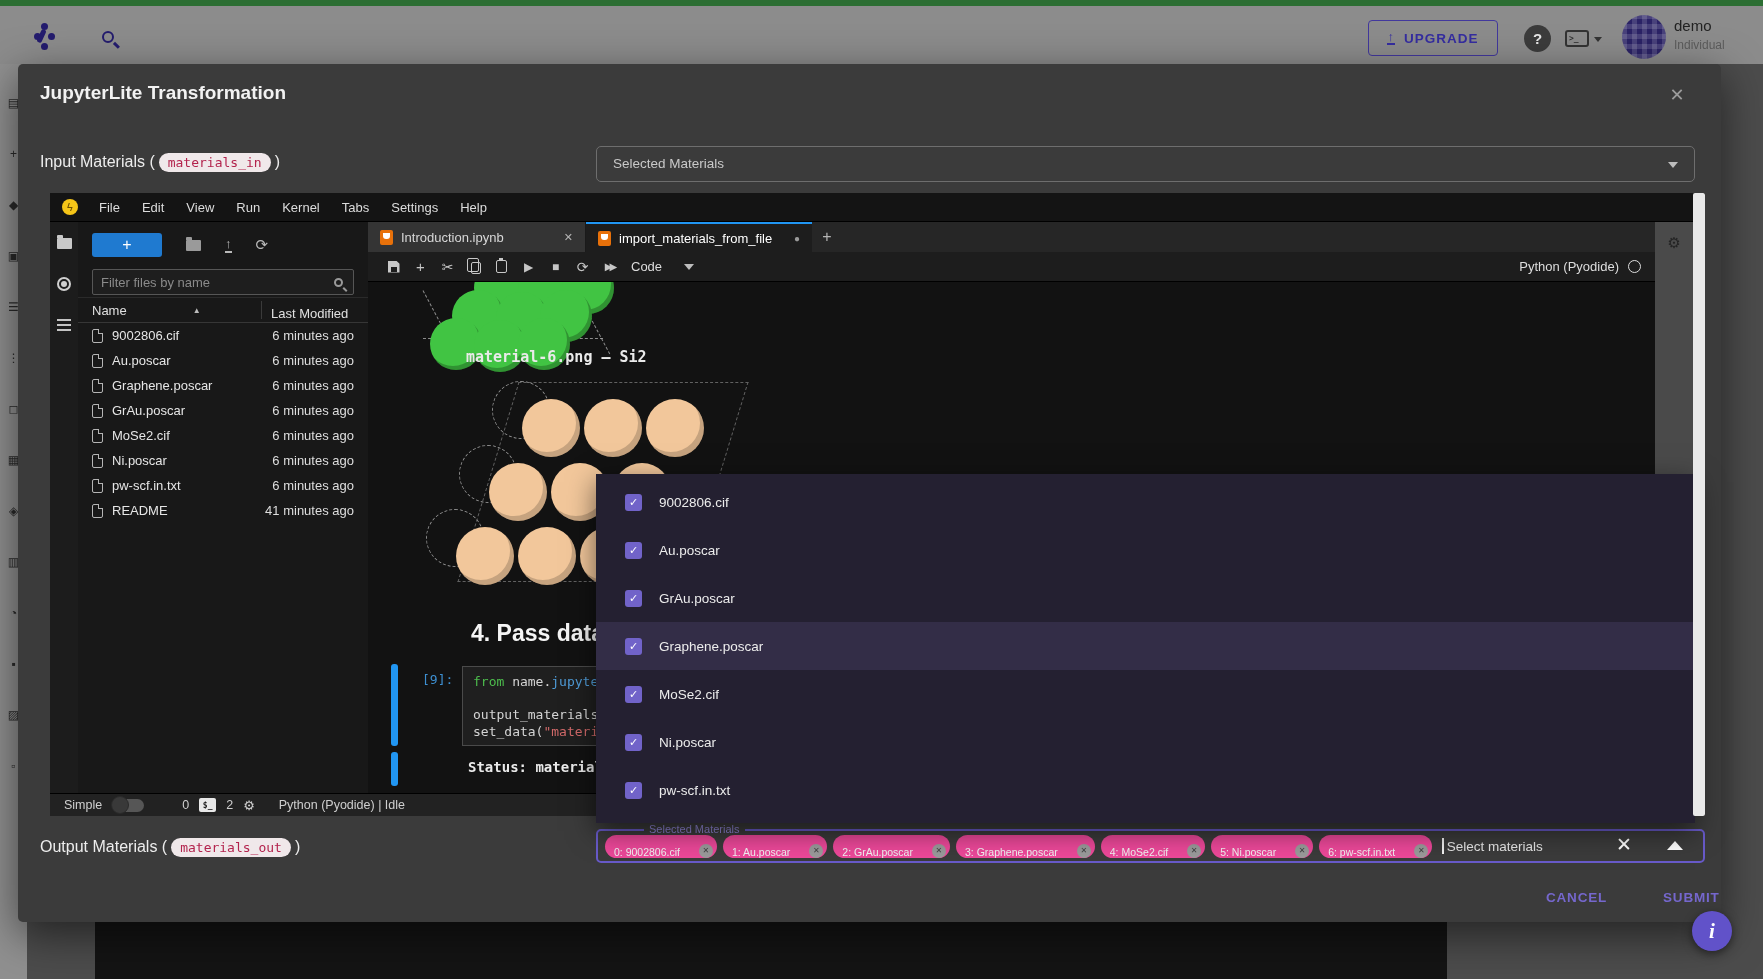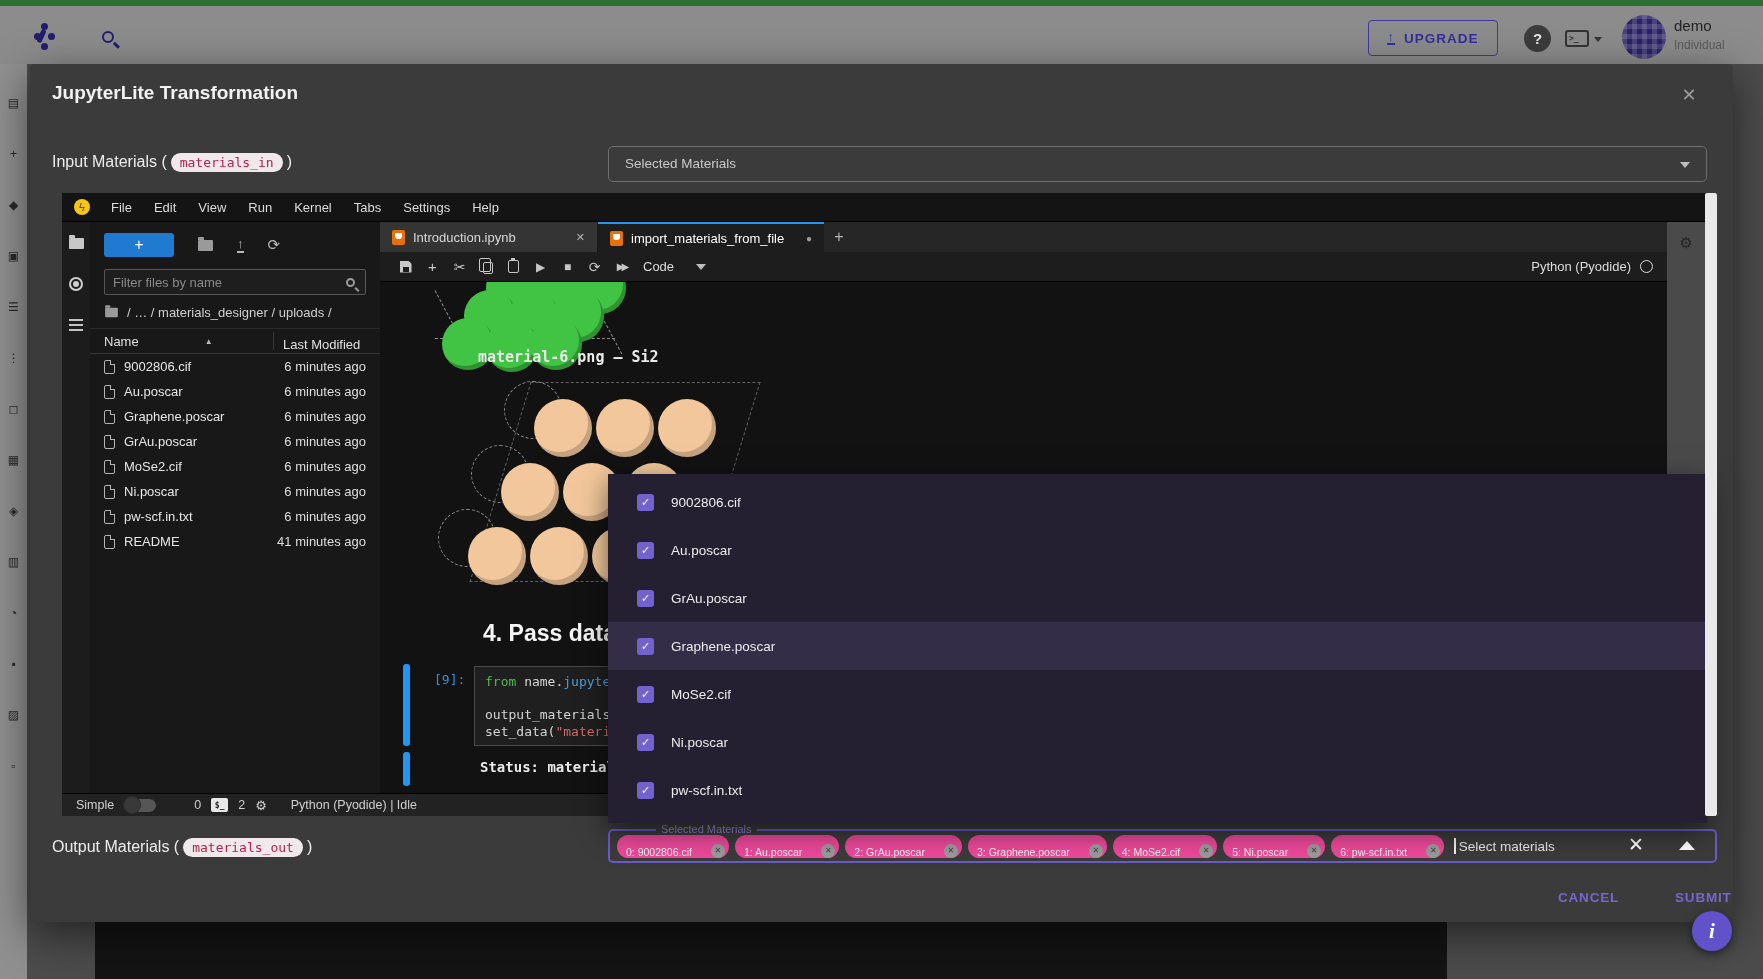--- a/index.html
+++ b/index.html
@@ -26,21 +26,21 @@
   .avatar { position:absolute; left:1622px; top:9px; width:44px; height:44px; border-radius:50%; background:#2b2366;
     background-image:repeating-linear-gradient(0deg, rgba(255,255,255,.14) 0 5px, transparent 5px 10px),
                      repeating-linear-gradient(90deg, rgba(255,255,255,.14) 0 5px, transparent 5px 10px); }
   .user-name { position:absolute; left:1674px; top:11px; font-size:15px; color:#232323; }
   .user-plan { position:absolute; left:1674px; top:32px; font-size:12px; color:#5c5c5c; }
   .app-sidebar { position:absolute; left:0; top:64px; width:27px; height:915px; background:#909090;
     display:flex; flex-direction:column; align-items:center; gap:37px; padding-top:32px; color:#2a2a2a; font-size:12px; }
   .bottom-dark { position:absolute; left:95px; top:922px; width:1352px; height:57px; background:#141414; }
 
   
-  .dialog { position:absolute; left:30px; top:64px; width:1703px; height:858px; background:#3b3b3b; border-radius:5px;
+  .dialog { position:absolute; left:18px; top:64px; width:1703px; height:858px; background:#3b3b3b; border-radius:5px;
     box-shadow:0 12px 44px rgba(0,0,0,.55); color:#e9e9e9; }
   .dlg-title { position:absolute; left:22px; top:18px; font-size:19px; font-weight:bold; color:#f2f2f2; }
   .dlg-close { position:absolute; left:1644px; top:16px; width:30px; height:30px; color:#9c9c9c; font-size:18px;
     display:flex; align-items:center; justify-content:center; }
   .io-row { position:absolute; left:22px; display:flex; align-items:center; font-size:16px; color:#ededed; gap:2px; }
   .var-pill { font-family:"DejaVu Sans Mono",monospace; font-size:13px; background:#f0e8ea; color:#b3234d;
     border-radius:12px; padding:2px 9px; margin:0 2px; }
   .select-field { position:absolute; left:578px; top:82px; width:1099px; height:36px; border:1px solid #6e6e6e; border-radius:5px; }
   .select-field .sel-label { position:absolute; left:16px; top:0; line-height:34px; font-size:13.5px; color:#c9c9c9; }
   .tri-down { width:0; height:0; border-left:5px solid transparent; border-right:5px solid transparent; border-top:6px solid #bdbdbd; }
@@ -247,24 +247,20 @@
         <div class="fp-toolbar">
           <div class="new-btn">+</div>
           <span class="ic-folder dk"></span>
           <span class="upload-ic">↑</span>
           <span class="refresh-ic">⟳</span>
         </div>
         <div class="filter-box">
           <input placeholder="Filter files by name" style="">
           <span class="mag sm"></span>
         </div>
-        <div class="breadcrumb">
-          <span class="ic-folder dk sm"></span>
-          <span>/  …  / materials_designer / uploads /</span>
-        </div>
         <div class="list-header">
           <span class="lh-name">Name</span>
           <span class="lh-sort">▲</span>
           <span class="lh-div"></span>
           <span class="lh-mod">Last Modified</span>
         </div>
         <div>
 
             <div class="frow">
               <span class="file-ic"></span>

